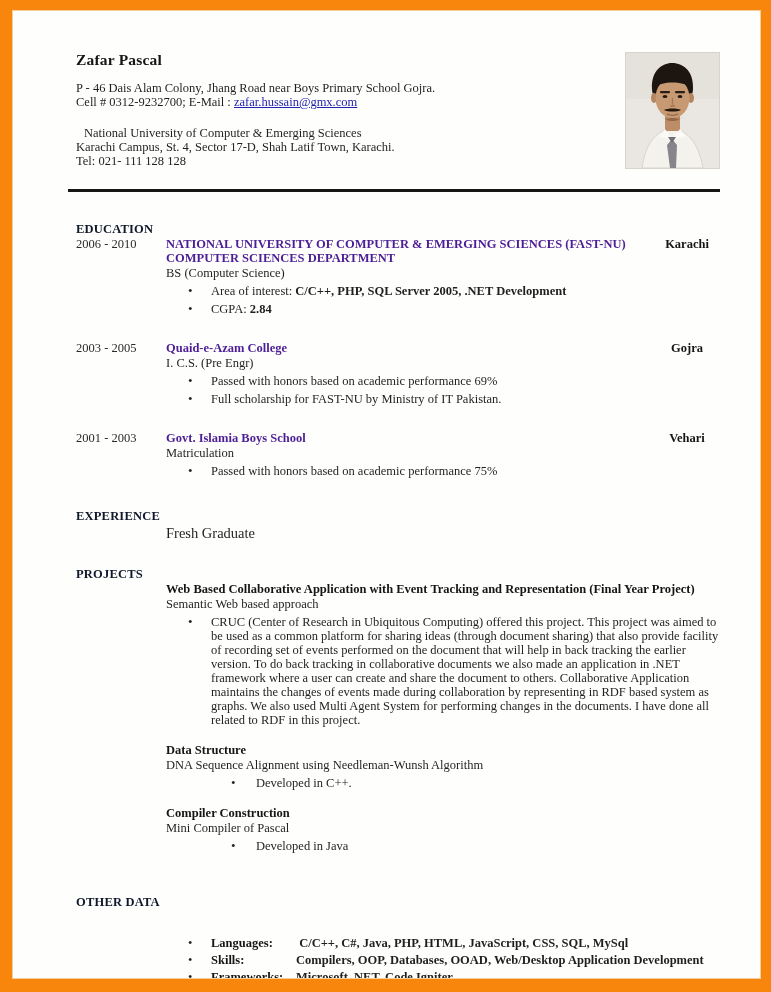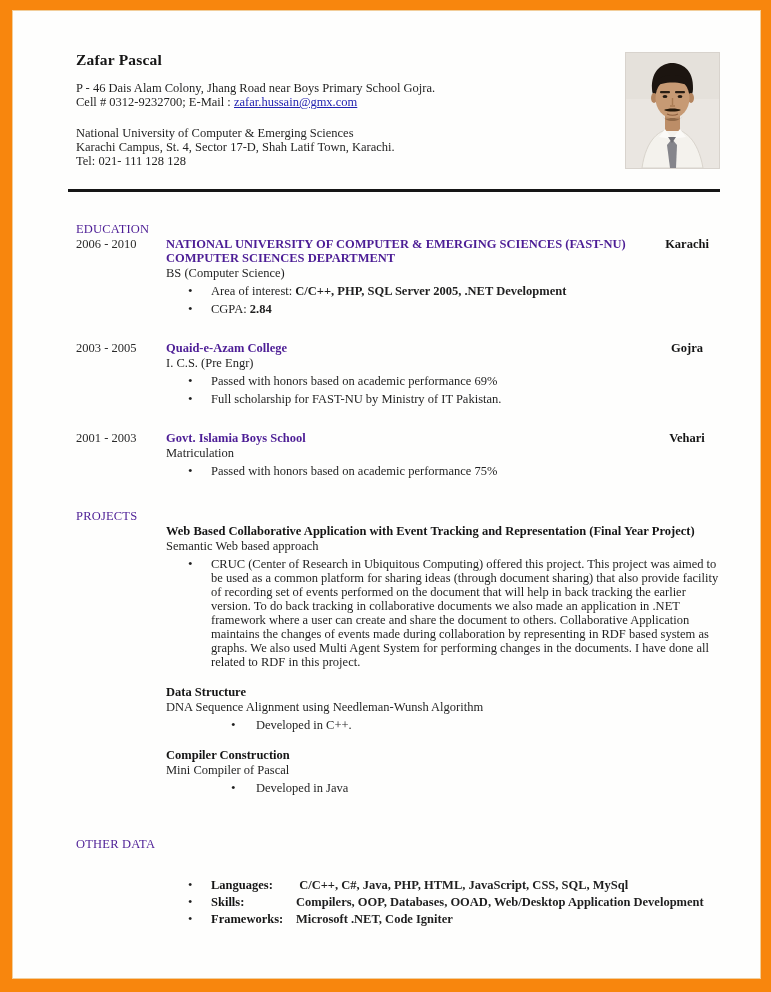--- a/index.html
+++ b/index.html
@@ -20,37 +20,37 @@
     overflow:hidden;
     padding:42px 40px 0 63px;
     color:#1f1f1f;
     font-size:12.5px;
     line-height:14px;
   }
   
   .header { position:relative; }
   .name { font-size:15.5px; font-weight:bold; letter-spacing:.2px; margin-bottom:14px; color:#151515; }
   .hline { margin:0; }
-  .hgap { margin-top:17px; }
+  .hgap { margin-top:17px;margin-left:8px; }
   .email {
     color:#2323B0; text-decoration:underline; cursor:pointer;
   }
   .photo {
     position:absolute; top:0; right:1px;
     width:93px; height:115px;
     background:#EAE6E1;
     box-shadow:0 0 0 1px #d8d3cd;
   }
   .rule {
     height:3px; background:#161616;
     margin-top:21px; margin-left:-8px;
     width:652px;
   }
   
-  .sec-heading { font-weight:normal; color:#4c1d95; letter-spacing:.2px; }
+  .sec-heading { font-weight:bold; color:#0f172a; letter-spacing:.2px; }
   .edu { margin-top:30px; }
   .edu-row { display:grid; grid-template-columns:90px 1fr 66px; margin-top:1px; }
   .edu-row.later { margin-top:21px; }
   .edu-dates { color:#2a2a2a; }
   .edu-loc { font-weight:bold; text-align:center; color:#151515; }
   .edu-title { font-weight:bold; color:#4c1d95; }
   .edu-sub { margin-top:1px; }
   ul.bullets { list-style:none; margin-top:4px; }
   ul.bullets li { position:relative; padding-left:45px; margin-bottom:4px; }
   ul.bullets li::before { content:"\2022"; position:absolute; left:22px; font-size:13px; }
@@ -164,20 +164,24 @@
           <div class="edu-title">Govt. Islamia Boys School</div>
           <div class="edu-sub">Matriculation</div>
           <ul class="bullets">
             <li>Passed with honors based on academic performance 75%</li>
           </ul>
         </div>
         <div class="edu-loc">Vehari</div>
       </div>
     </section>
 
+    <section class="exp">
+      <div class="sec-heading">EXPERIENCE</div>
+      <div class="indented exp-text">Fresh Graduate</div>
+    </section>
 
     <section class="proj">
       <div class="sec-heading">PROJECTS</div>
 
       <div class="indented first-proj-block">
         <div class="proj-item-title">Web Based Collaborative Application with Event Tracking and Representation (Final Year Project)</div>
         <div class="proj-sub">Semantic Web based approach</div>
         <ul class="bullets">
           <li class="just">CRUC (Center of Research in Ubiquitous Computing) offered this project. This project was aimed to be used as a common platform for sharing ideas (through document sharing) that also provide facility of recording set of events performed on the document that will help in back tracking the earlier version. To do back tracking in collaborative documents we also made an application in .NET framework where a user can create and share the document to others. Collaborative Application maintains the changes of events made during collaboration by representing in RDF based system as graphs. We also used Multi Agent System for performing changes in the documents. I have done all related to RDF in this project.</li>
         </ul>

